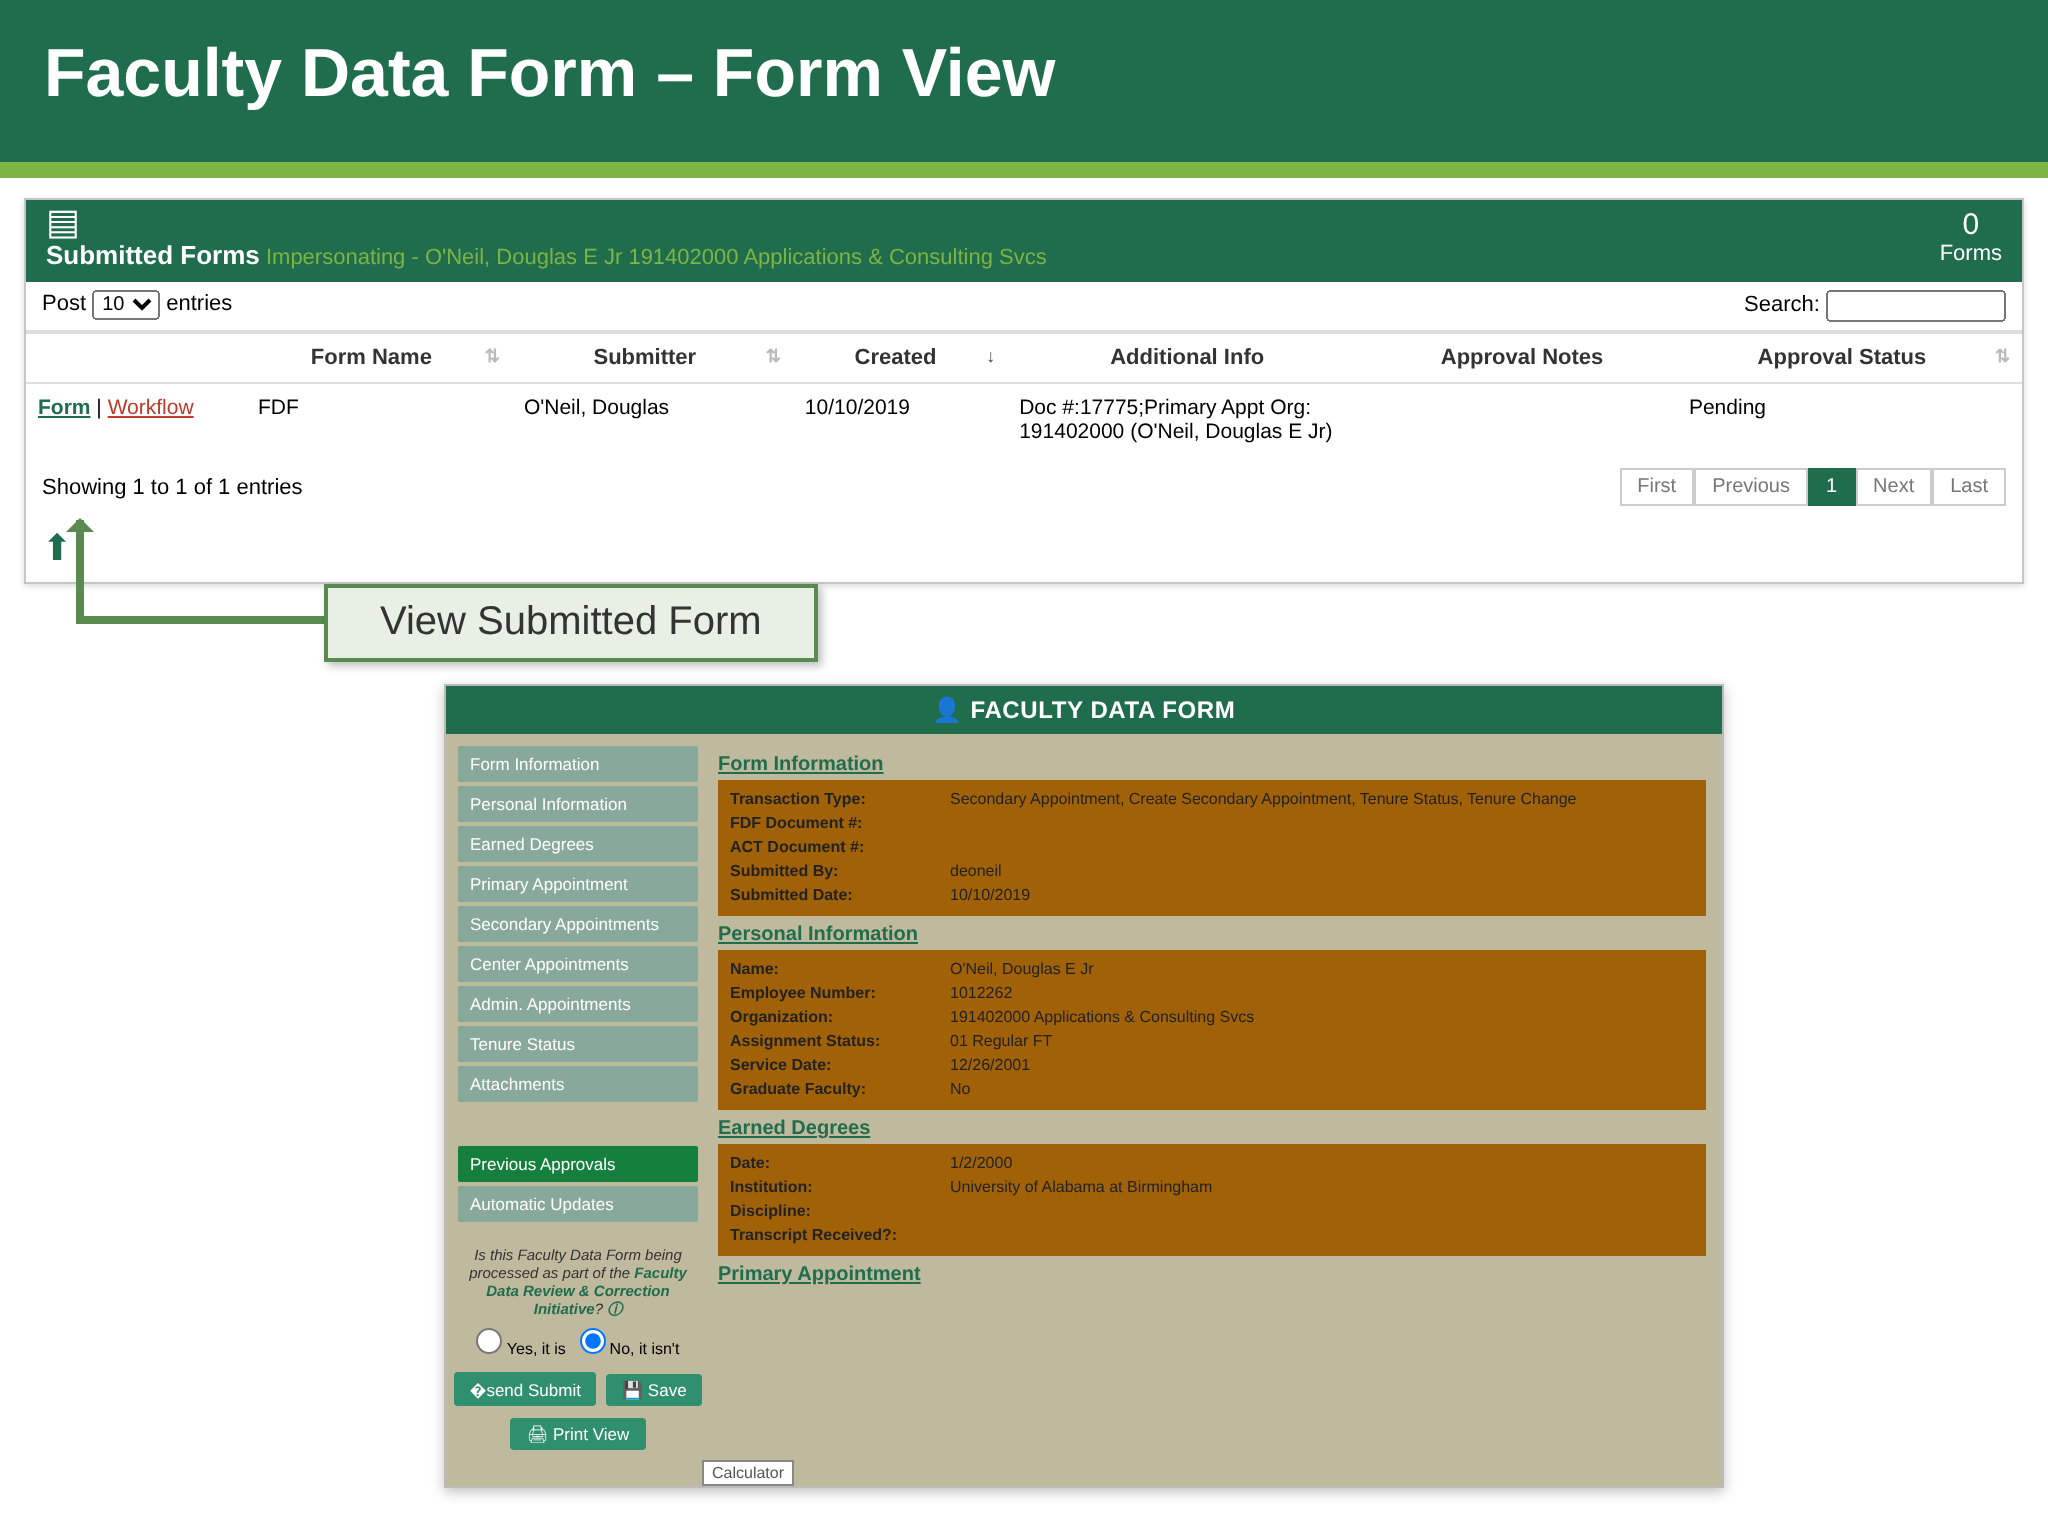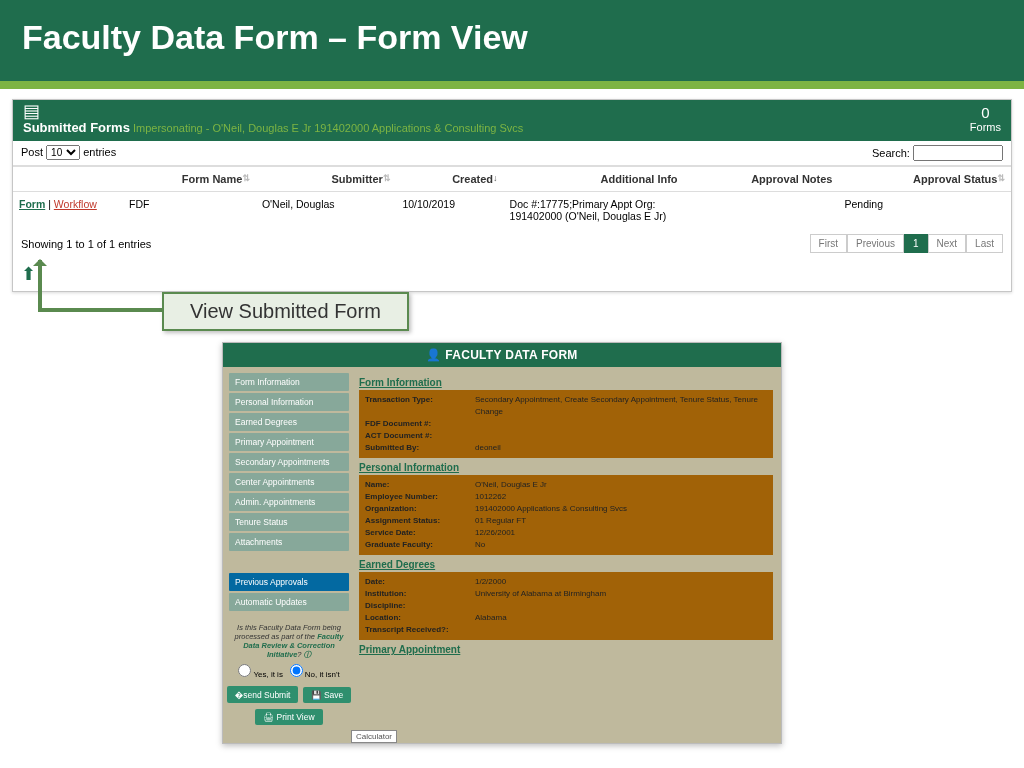--- a/index.html
+++ b/index.html
@@ -15,44 +15,44 @@
   .p1-head { background: #1f6d4d; color: #fff; padding: 2px 10px 6px; position: relative; }
   .doc-icon { font-size: 18px; line-height: 1; }
   .p1-title { font-size: 13px; font-weight: 700; display: inline; }
   .p1-sub { color: #7db443; font-weight: 400; }
   .p1-count { position: absolute; right: 10px; top: 4px; text-align: center; }
   .p1-count .n { font-size: 15px; }
   .p1-toolbar { display: flex; justify-content: space-between; padding: 4px 8px; border-bottom: 1px solid #ddd; }
   .p1-toolbar select { font-size: 10px; }
   .p1-toolbar input { font-size: 10px; height: 16px; width: 90px; }
   table.grid { width: 100%; border-collapse: collapse; }
-  table.grid th { text-align: right; font-size: 11px; font-weight: 700; padding: 6px 6px; border-top: 1px solid #ddd; border-bottom: 1px solid #ddd; color: #333; }
+  table.grid th { text-align: center; font-size: 11px; font-weight: 700; padding: 6px 6px; border-top: 1px solid #ddd; border-bottom: 1px solid #ddd; color: #333; }
   table.grid th .sort { float: right; color: #bbb; font-size: 9px; }
   table.grid td { padding: 6px 6px; font-size: 10.5px; vertical-align: top; }
   .lnk-form { color: #1f6d4d; font-weight: 600; }
   .lnk-wf { color: #c0392b; }
   .p1-foot { display: flex; justify-content: space-between; align-items: center; padding: 6px 8px 10px; }
   .pager { display: flex; gap: 0; }
   .pager span { border: 1px solid #ccc; padding: 3px 8px; font-size: 10px; color: #777; }
   .pager .active { background: #1f6d4d; color: #fff; border-color: #1f6d4d; }
   .up-icon { color: #1f6d4d; font-size: 18px; padding: 0 8px 6px; }
 
   
   .callout { position: absolute; left: 162px; top: 292px; background: #e8efe4; border: 2px solid #5a8a4f; padding: 6px 26px; font-size: 20px; color: #333; box-shadow: 2px 2px 4px rgba(0,0,0,.25); }
   .arrow { position: absolute; left: 38px; top: 260px; width: 4px; height: 52px; background: #5a8a4f; }
   .arrow::before { content: ""; position: absolute; top: -8px; left: -5px; border: 7px solid transparent; border-bottom-color: #5a8a4f; }
   .arrow::after { content: ""; position: absolute; bottom: 0; left: 0; width: 126px; height: 4px; background: #5a8a4f; }
 
   
-  .panel2 { position: absolute; left: 222px; top: 342px; width: 560px; box-shadow: 0 2px 6px rgba(0,0,0,.25); border: 1px solid #bbb; background: #bfb99d; font-size: 9px; }
+  .panel2 { position: absolute; left: 222px; top: 342px; width: 640px; box-shadow: 0 2px 6px rgba(0,0,0,.25); border: 1px solid #bbb; background: #bfb99d; font-size: 9px; }
   .p2-head { background: #1f6d4d; color: #fff; text-align: center; padding: 5px 0; font-size: 12px; font-weight: 700; letter-spacing: .3px; }
   .p2-body { display: flex; }
   .sidenav { width: 132px; padding: 6px; }
   .sidenav li { list-style: none; background: #87a89a; color: #fff; padding: 4px 6px; margin-bottom: 2px; font-size: 8.5px; border-radius: 1px; cursor: pointer; }
-  .sidenav li.active { background: #0369a1; margin-top: 22px; }
+  .sidenav li.active { background: #15803d; margin-top: 22px; }
   .helper { font-size: 7.5px; font-style: italic; text-align: center; color: #333; padding: 4px 6px; }
   .helper .g { color: #1f6d4d; font-weight: 700; }
   .radio-row { font-size: 8px; text-align: center; padding-bottom: 4px; }
   .btn-row { text-align: center; padding: 2px 0; }
   .btn { display: inline-block; background: #2f8f6e; color: #fff; font-size: 8.5px; padding: 3px 8px; border-radius: 2px; margin: 1px; }
   .content { flex: 1; padding: 6px 8px 6px 4px; }
   .section-h { color: #1f6d4d; font-weight: 700; font-size: 10px; text-decoration: underline; margin: 4px 0 2px; }
   .white { background: #a16207; padding: 4px 6px; }
   .row { display: flex; font-size: 8px; line-height: 1.5; }
   .row .k { width: 110px; font-weight: 700; color: #222; }
@@ -180,20 +180,24 @@
             <span class="v"></span>
           </div>
           <div class="row">
             <span class="k">ACT Document #:</span>
             <span class="v"></span>
           </div>
           <div class="row">
             <span class="k">Submitted By:</span>
             <span class="v">deoneil</span>
           </div>
+          <div class="row">
+            <span class="k">Submitted Date:</span>
+            <span class="v">10/10/2019</span>
+          </div>
         </div>
 
       <div class="section-h">Personal Information</div>
       <div class="white" id="sec-pers">
           <div class="row">
             <span class="k">Name:</span>
             <span class="v">O'Neil, Douglas E Jr</span>
           </div>
           <div class="row">
             <span class="k">Employee Number:</span>
@@ -225,24 +229,20 @@
           </div>
           <div class="row">
             <span class="k">Institution:</span>
             <span class="v">University of Alabama at Birmingham</span>
           </div>
           <div class="row">
             <span class="k">Discipline:</span>
             <span class="v"></span>
           </div>
           <div class="row">
-            <span class="k">Location:</span>
-            <span class="v">Alabama</span>
-          </div>
-          <div class="row">
             <span class="k">Transcript Received?:</span>
             <span class="v"></span>
           </div>
         </div>
 
       <div class="section-h">Primary Appointment</div>
     </div>
   </div>
   <span class="calc">Calculator</span>
 </div>

